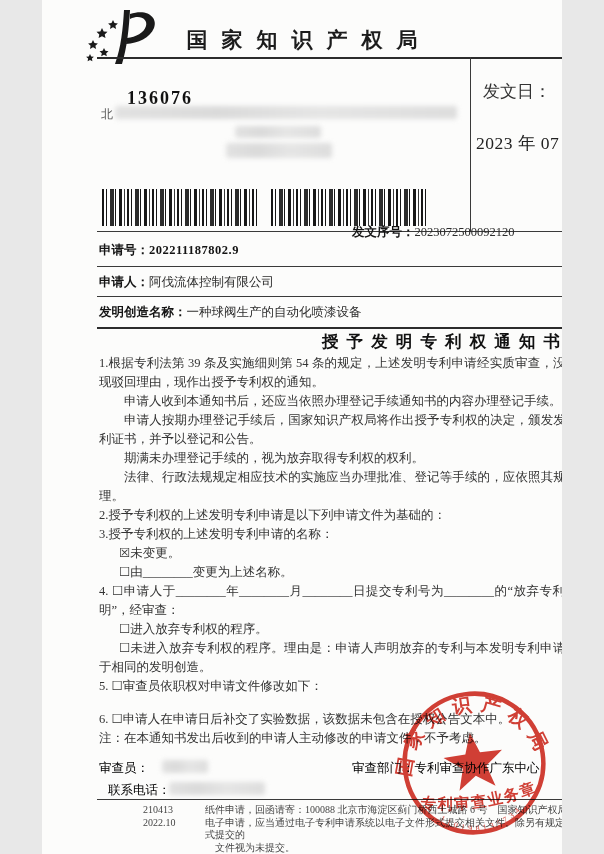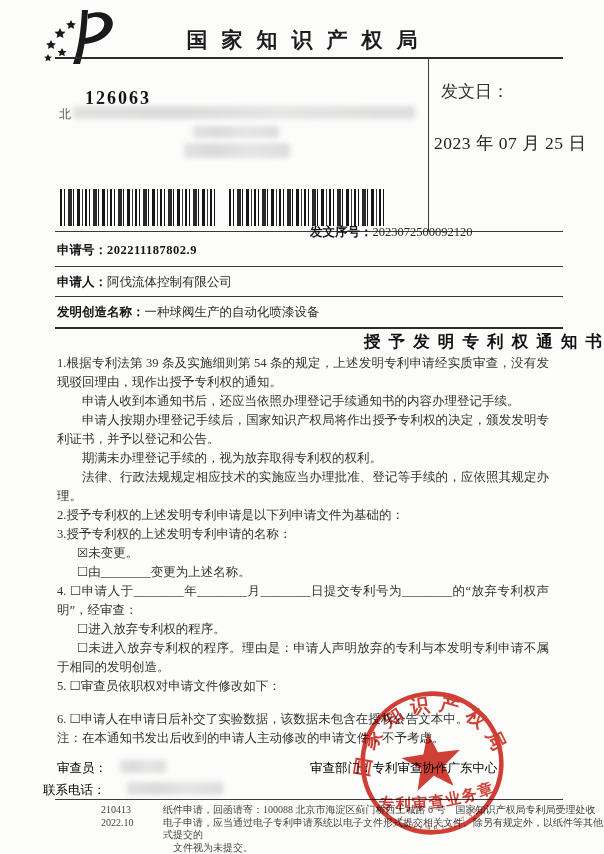--- a/index.html
+++ b/index.html
@@ -1,17 +1,17 @@
 <!DOCTYPE html>
 <html><head>
 <meta charset="utf-8">
 <style>
   html,body{margin:0;padding:0;background:#e8e8e8;}
   .page{
-    position:relative;width:604px;height:854px;margin:0 auto;
+    position:relative;width:520px;height:854px;margin:0 auto;
     background:#fcfcfb;overflow:hidden;
     font-family:"Liberation Serif","DejaVu Serif",serif;
     color:#2b2b2b;
   }
   
   .logo{position:absolute;left:36px;top:6px;width:86px;height:62px;}
   .agency{
     position:absolute;left:0;right:0;top:26px;text-align:center;
     font-size:21px;font-weight:700;letter-spacing:14px;color:#1c1c1c;text-indent:14px;
   }
@@ -58,21 +58,21 @@
     position:absolute;left:57px;top:354px;width:492px;
     font-size:12.5px;line-height:19px;color:#333;text-align:justify;
   }
   .body p{margin:0;}
   .ind{text-indent:2em;}
   .ind15{text-indent:1.6em;}
   .g6{margin-top:14px !important;}
   
   .signoff{position:absolute;font-size:12.5px;white-space:nowrap;color:#000000;}
   .so-examiner{left:57px;top:760px;}
-  .so-phone{left:43px;top:782px;text-align:center;}
+  .so-phone{left:66px;top:782px;text-align:center;}
   .so-dept{left:310px;top:760px;}
   .r-name{left:120px;top:760px;width:46px;height:13px;}
   .r-phone{left:127px;top:782px;width:96px;height:13px;}
   .hr6{top:799px;}
   
   .footer{position:absolute;left:57px;top:804px;font-size:10px;line-height:12.5px;color:#444;margin-left:44px;}
   .f-codes{position:absolute;left:0;top:0;width:50px;}
   .f-text{margin-left:62px;width:452px;}
   .f-ind{text-indent:1em;}
   
@@ -96,21 +96,21 @@
         <path d="M15 34 l1.5 3 3.4.4-2.5 2.3.7 3.3-3.1-1.7-3 1.7.6-3.3-2.5-2.3 3.4-.4z"></path>
         <path d="M26 42 l1.4 2.8 3.1.4-2.3 2.1.6 3-2.8-1.5-2.8 1.5.6-3-2.3-2.1 3.1-.4z"></path>
         <path d="M12 48 l1.2 2.4 2.7.3-2 1.8.5 2.7-2.4-1.3-2.4 1.3.5-2.7-2-1.8 2.7-.3z"></path>
       </g>
     </svg>
   </div>
   <div class="agency">国家知识产权局</div>
   <div class="hr hr-header"></div>
   <div class="vline"></div>
 
-  <div class="postal">126063</div>
+  <div class="postal">136076</div>
   <div class="addr-prefix">北</div>
   <div class="redact r-a1"></div>
   <div class="redact r-a2"></div>
   <div class="redact r-a3"></div>
   <div class="issue-label">发文日：</div>
   <div class="issue-date">2023 年 07 月 25 日</div>
 
   <div class="barcode bc1"></div>
   <div class="barcode bc2"></div>
 

